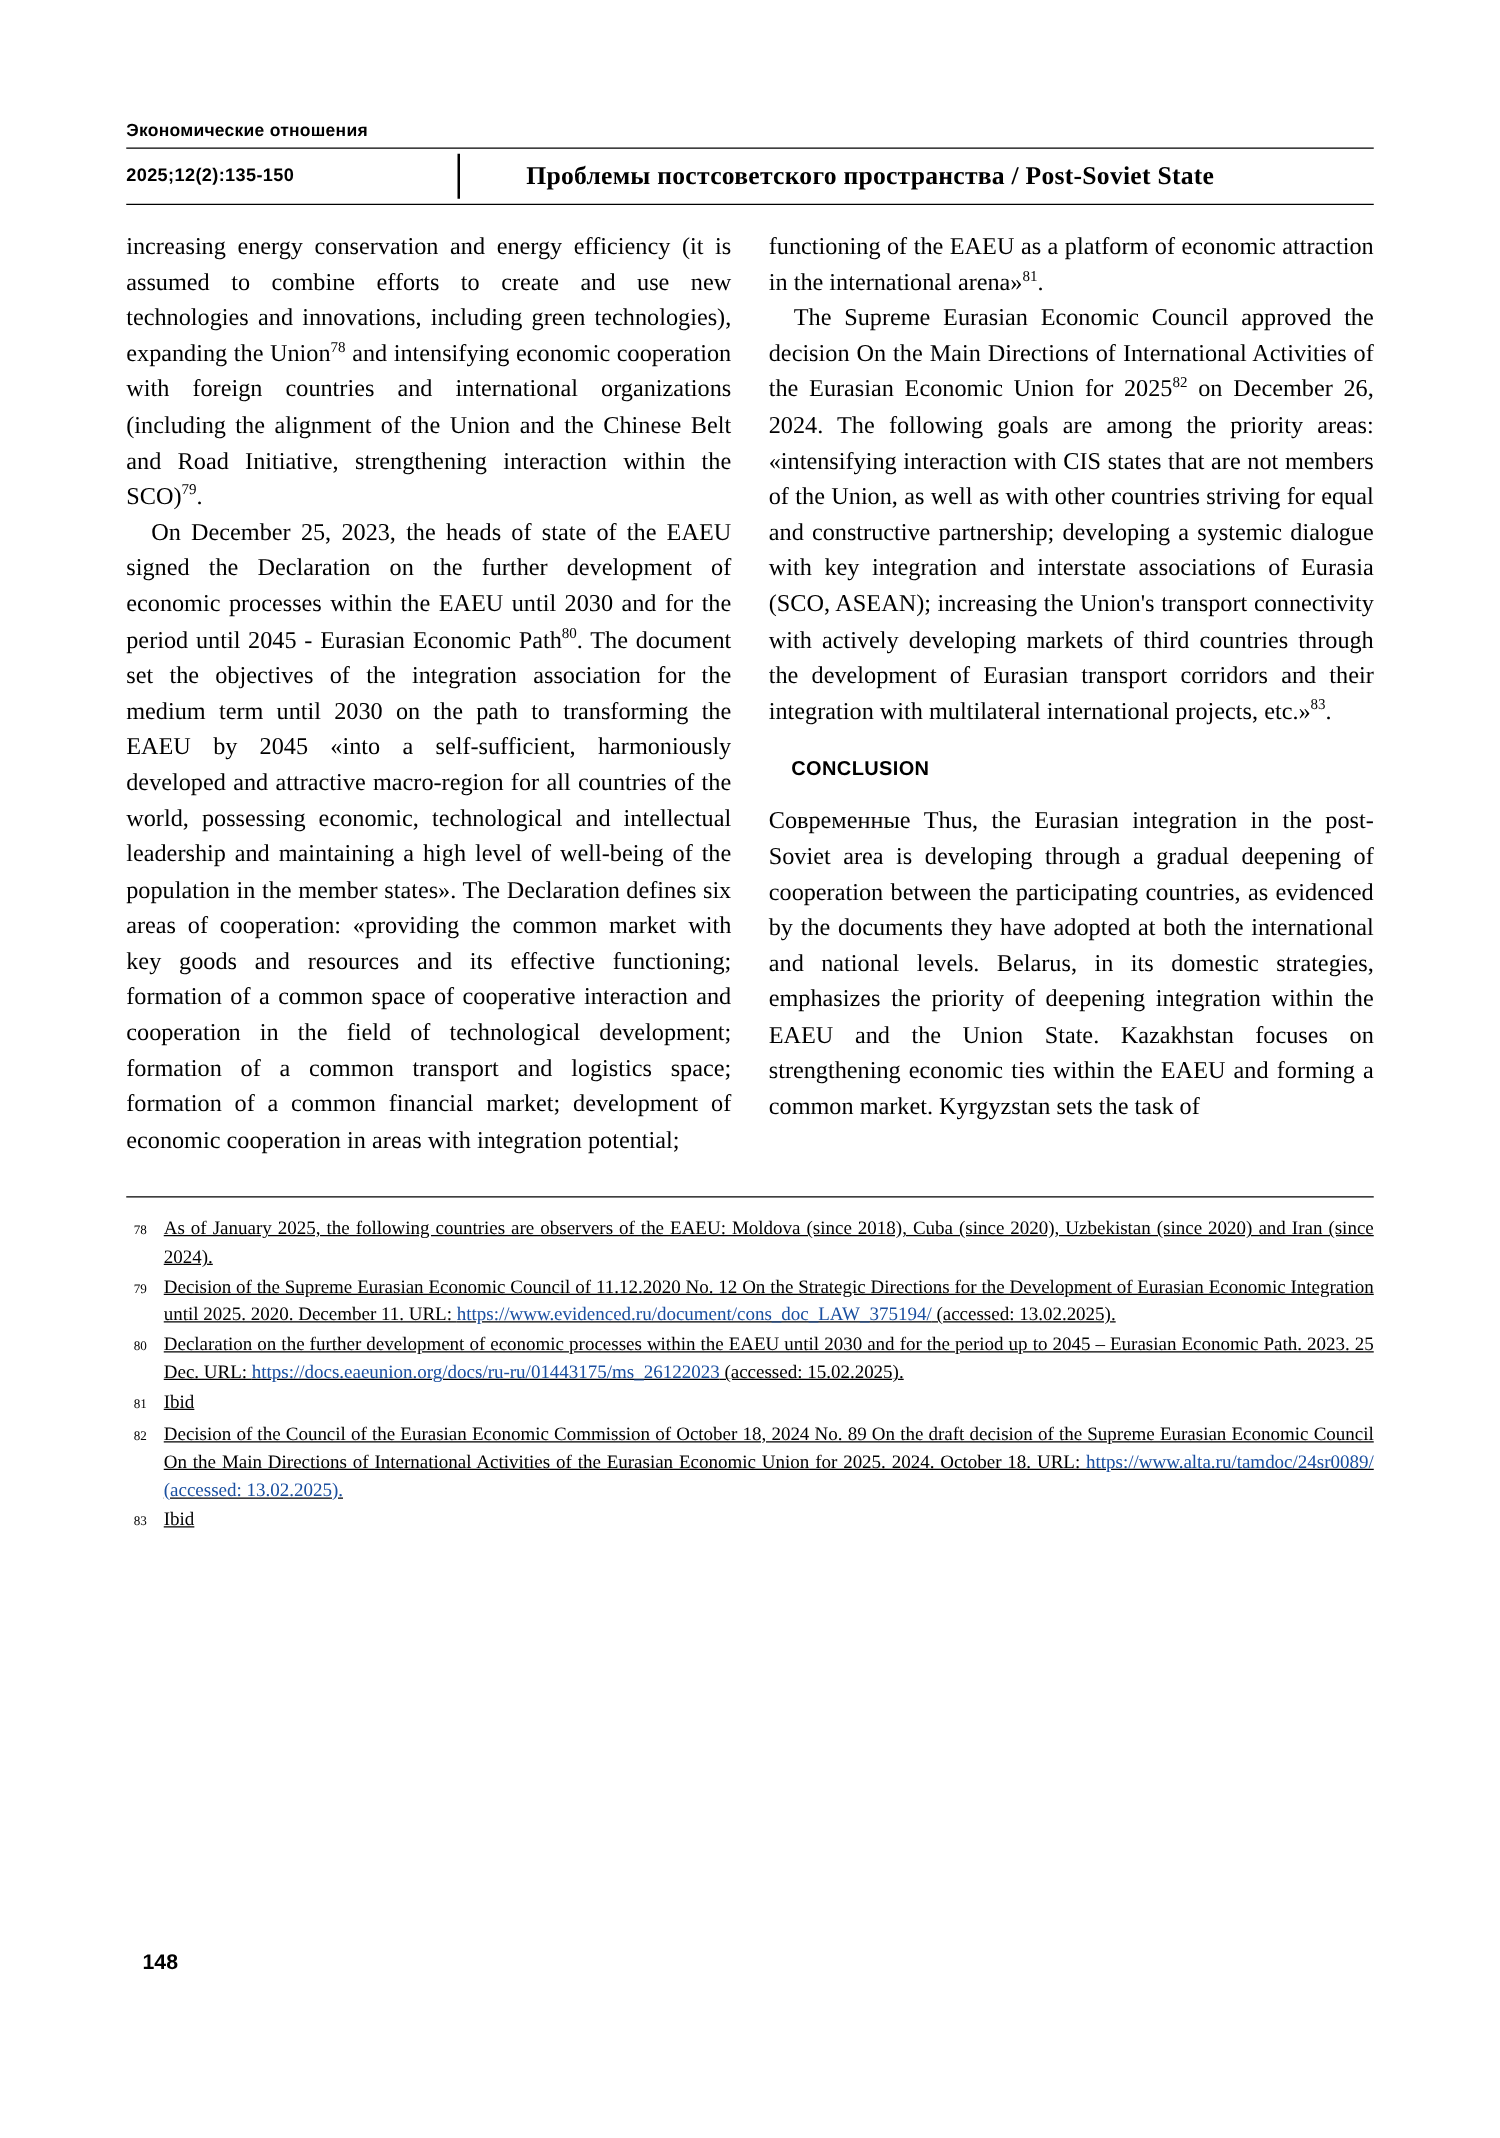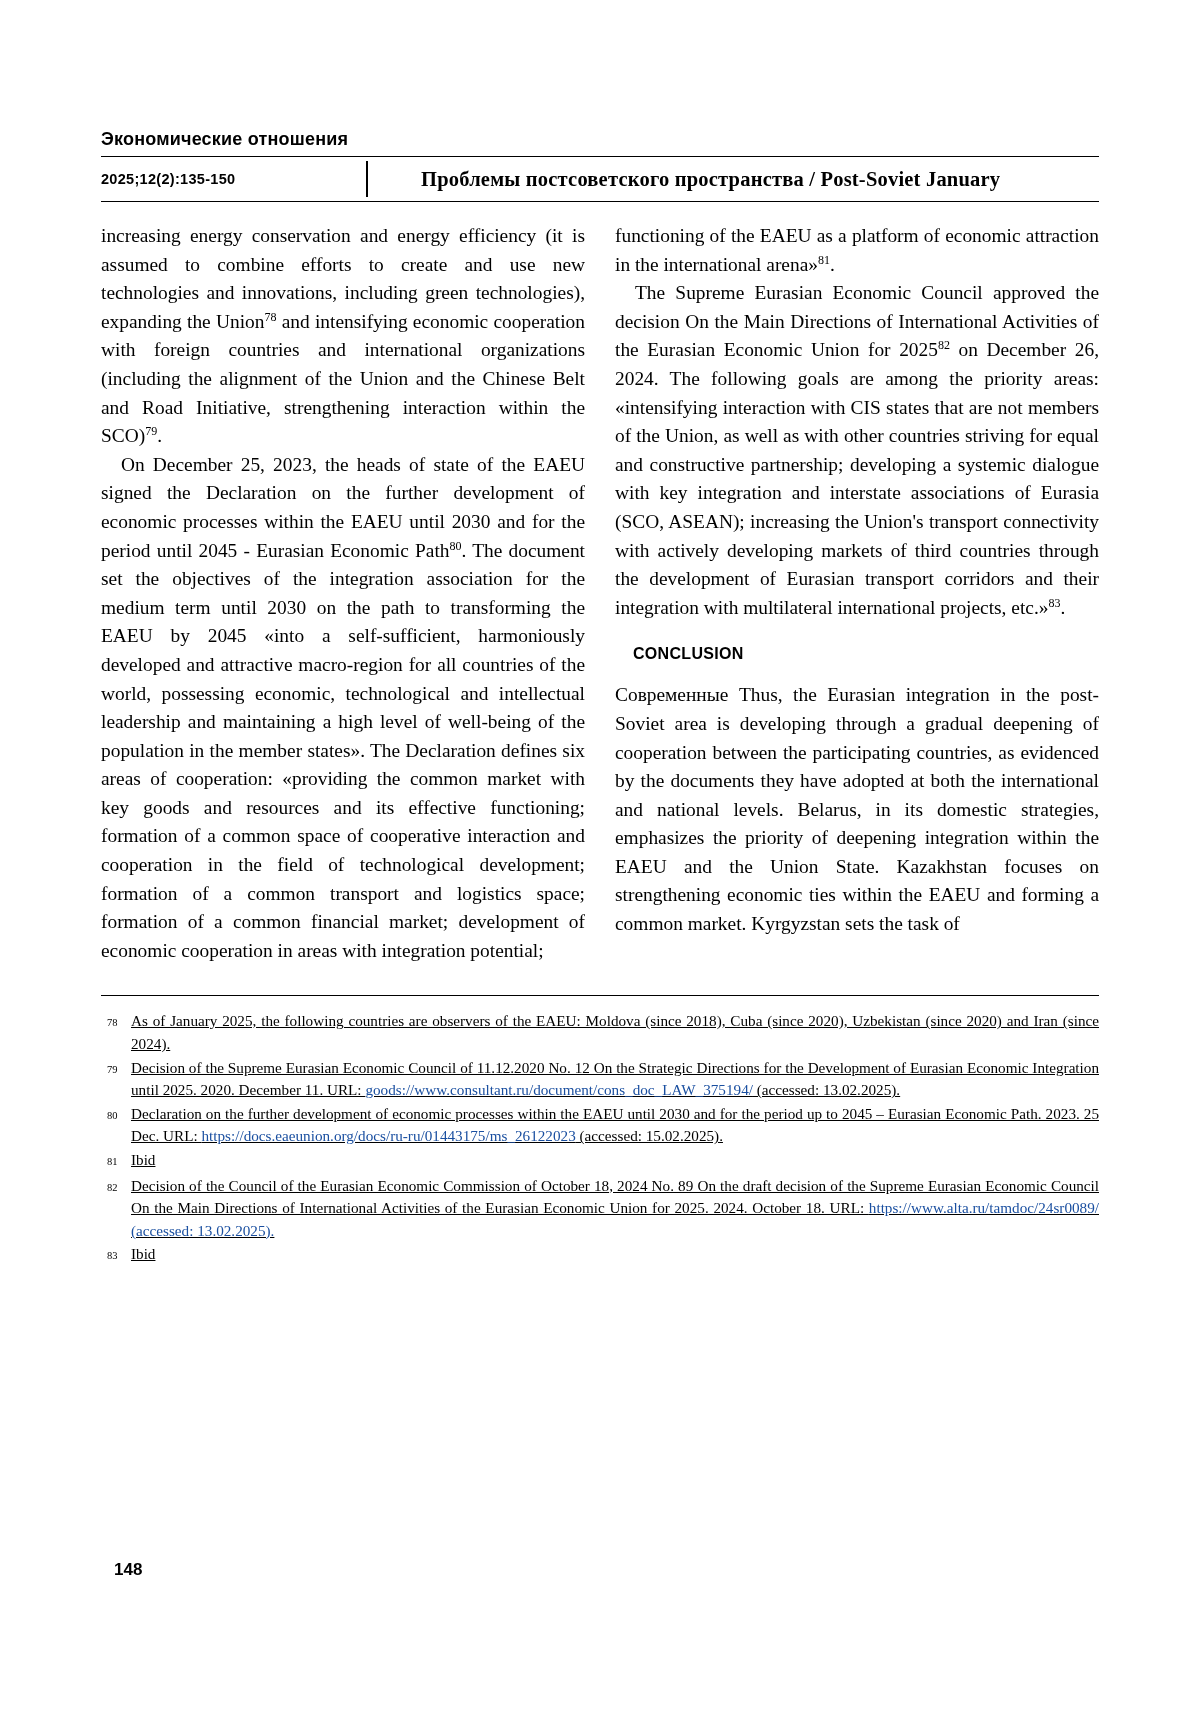--- a/index.html
+++ b/index.html
@@ -25,25 +25,24 @@
   .content {
     position: absolute;
     left: 101px;
     top: 96px;
     width: 998px;
   }
   
   .running-head {
     font-family: "Liberation Sans", sans-serif;
     font-weight: bold;
-    font-size: 18px;
+    font-size: 14px;
     letter-spacing: 0.2px;
     color: #000;
     margin-bottom: 6px;
-    margin-top: 33px;
   }
   .rule {
     border-top: 1.6px solid #000;
     width: 100%;
   }
   .header-row {
     display: flex;
     align-items: stretch;
     height: 44px;
     gap: 35px;
@@ -152,21 +151,21 @@
 
 <div class="page">
   <div class="content">
 
     <div class="running-head">Экономические отношения</div>
     <div class="rule"></div>
 
     <div class="header-row">
       <div class="header-left">2025;12(2):135-150</div>
       <div class="header-divider"></div>
-      <div class="header-right">Проблемы постсоветского пространства / Post-Soviet January</div>
+      <div class="header-right">Проблемы постсоветского пространства / Post-Soviet State</div>
     </div>
     <div class="rule"></div>
 
     <div class="cols">
       <div class="col">
         <p>increasing energy conservation and energy efficiency (it is assumed to combine efforts to create and use new technologies and innovations, including green technologies), expanding the Union<sup>78</sup> and intensifying economic cooperation with foreign countries and international organizations (including the alignment of the Union and the Chinese Belt and Road Initiative, strengthening interaction within the SCO)<sup>79</sup>.</p>
         <p class="indent">On December 25, 2023, the heads of state of the EAEU signed the Declaration on the further development of economic processes within the EAEU until 2030 and for the period until 2045 - Eurasian Economic Path<sup>80</sup>. The document set the objectives of the integration association for the medium term until 2030 on the path to transforming the EAEU by 2045 «into a self-sufficient, harmoniously developed and attractive macro-region for all countries of the world, possessing economic, technological and intellectual leadership and maintaining a high level of well-being of the population in the member states». The Declaration defines six areas of cooperation: «providing the common market with key goods and resources and its effective functioning; formation of a common space of cooperative interaction and cooperation in the field of technological development; formation of a common transport and logistics space; formation of a common financial market; development of economic cooperation in areas with integration potential;</p>
       </div>
       <div class="col">
         <p>functioning of the EAEU as a platform of economic attraction in the international arena»<sup>81</sup>.</p>
@@ -177,21 +176,21 @@
     </div>
 
     <div class="fn-rule"></div>
     <div class="footnotes">
       <div class="fn">
         <div class="fn-num">78</div>
         <div class="fn-text">As of January 2025, the following countries are observers of the EAEU: Moldova (since 2018), Cuba (since 2020), Uzbekistan (since 2020) and Iran (since 2024).</div>
       </div>
       <div class="fn">
         <div class="fn-num">79</div>
-        <div class="fn-text">Decision of the Supreme Eurasian Economic Council of 11.12.2020 No. 12 On the Strategic Directions for the Development of Eurasian Economic Integration until 2025. 2020. December 11. URL: <span class="link">goods://www.consultant.ru/document/cons_doc_LAW_375194/</span> (accessed: 13.02.2025).</div>
+        <div class="fn-text">Decision of the Supreme Eurasian Economic Council of 11.12.2020 No. 12 On the Strategic Directions for the Development of Eurasian Economic Integration until 2025. 2020. December 11. URL: <span class="link">https://www.evidenced.ru/document/cons_doc_LAW_375194/</span> (accessed: 13.02.2025).</div>
       </div>
       <div class="fn">
         <div class="fn-num">80</div>
         <div class="fn-text">Declaration on the further development of economic processes within the EAEU until 2030 and for the period up to 2045 – Eurasian Economic Path. 2023. 25 Dec. URL: <span class="link">https://docs.eaeunion.org/docs/ru-ru/01443175/ms_26122023</span> (accessed: 15.02.2025).</div>
       </div>
       <div class="fn">
         <div class="fn-num">81</div>
         <div class="fn-text">Ibid</div>
       </div>
       <div class="fn">

